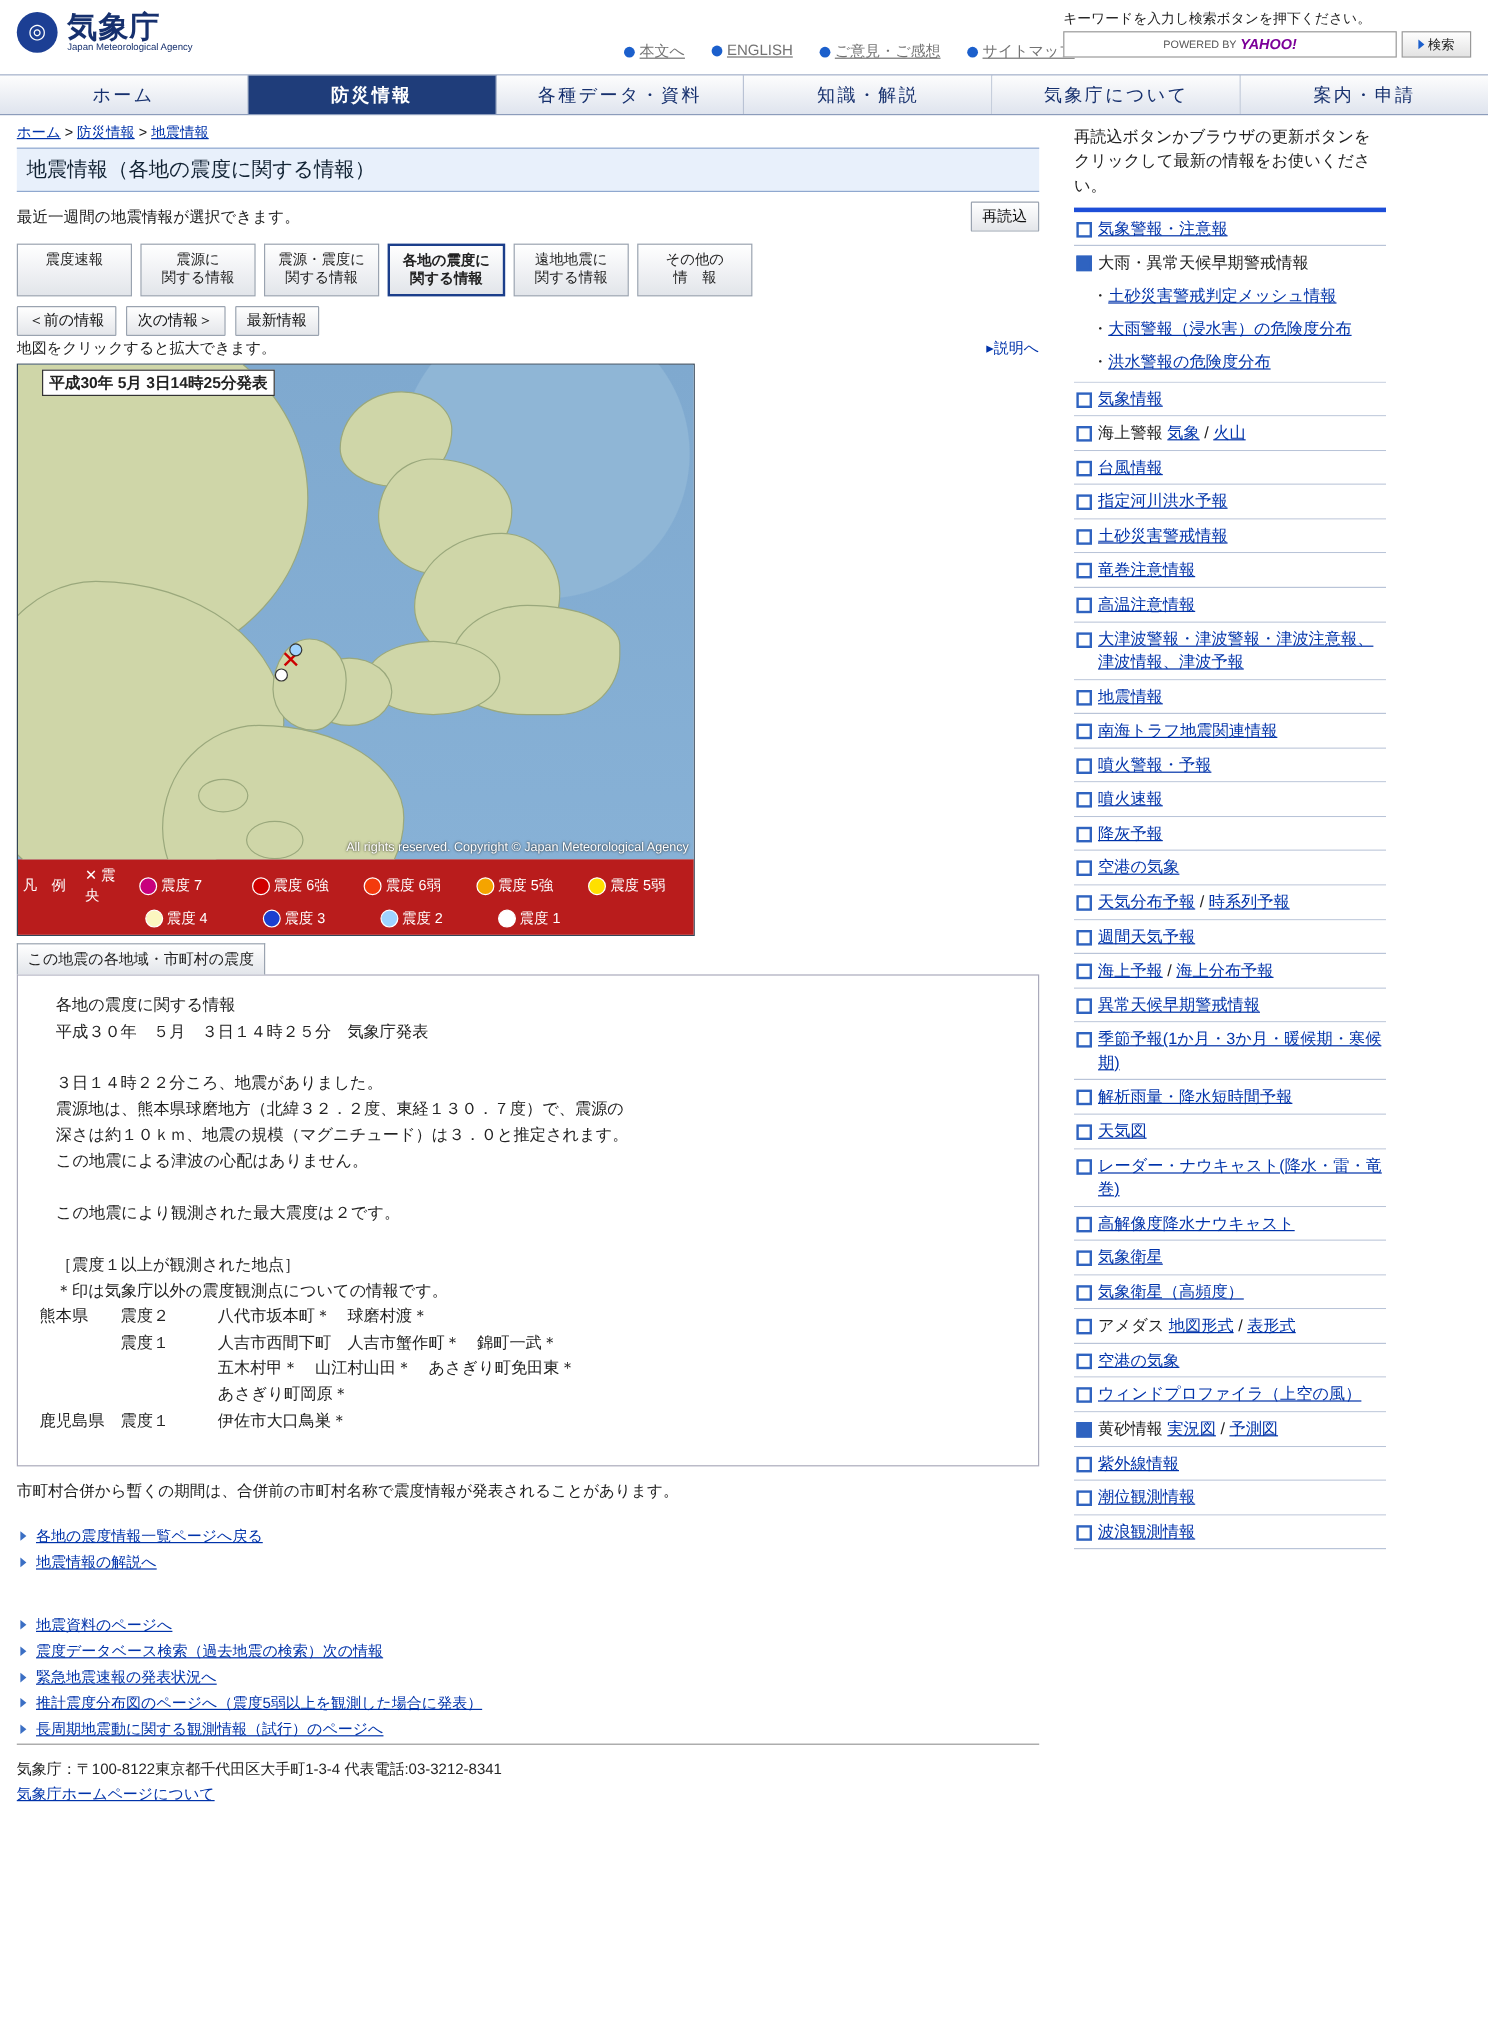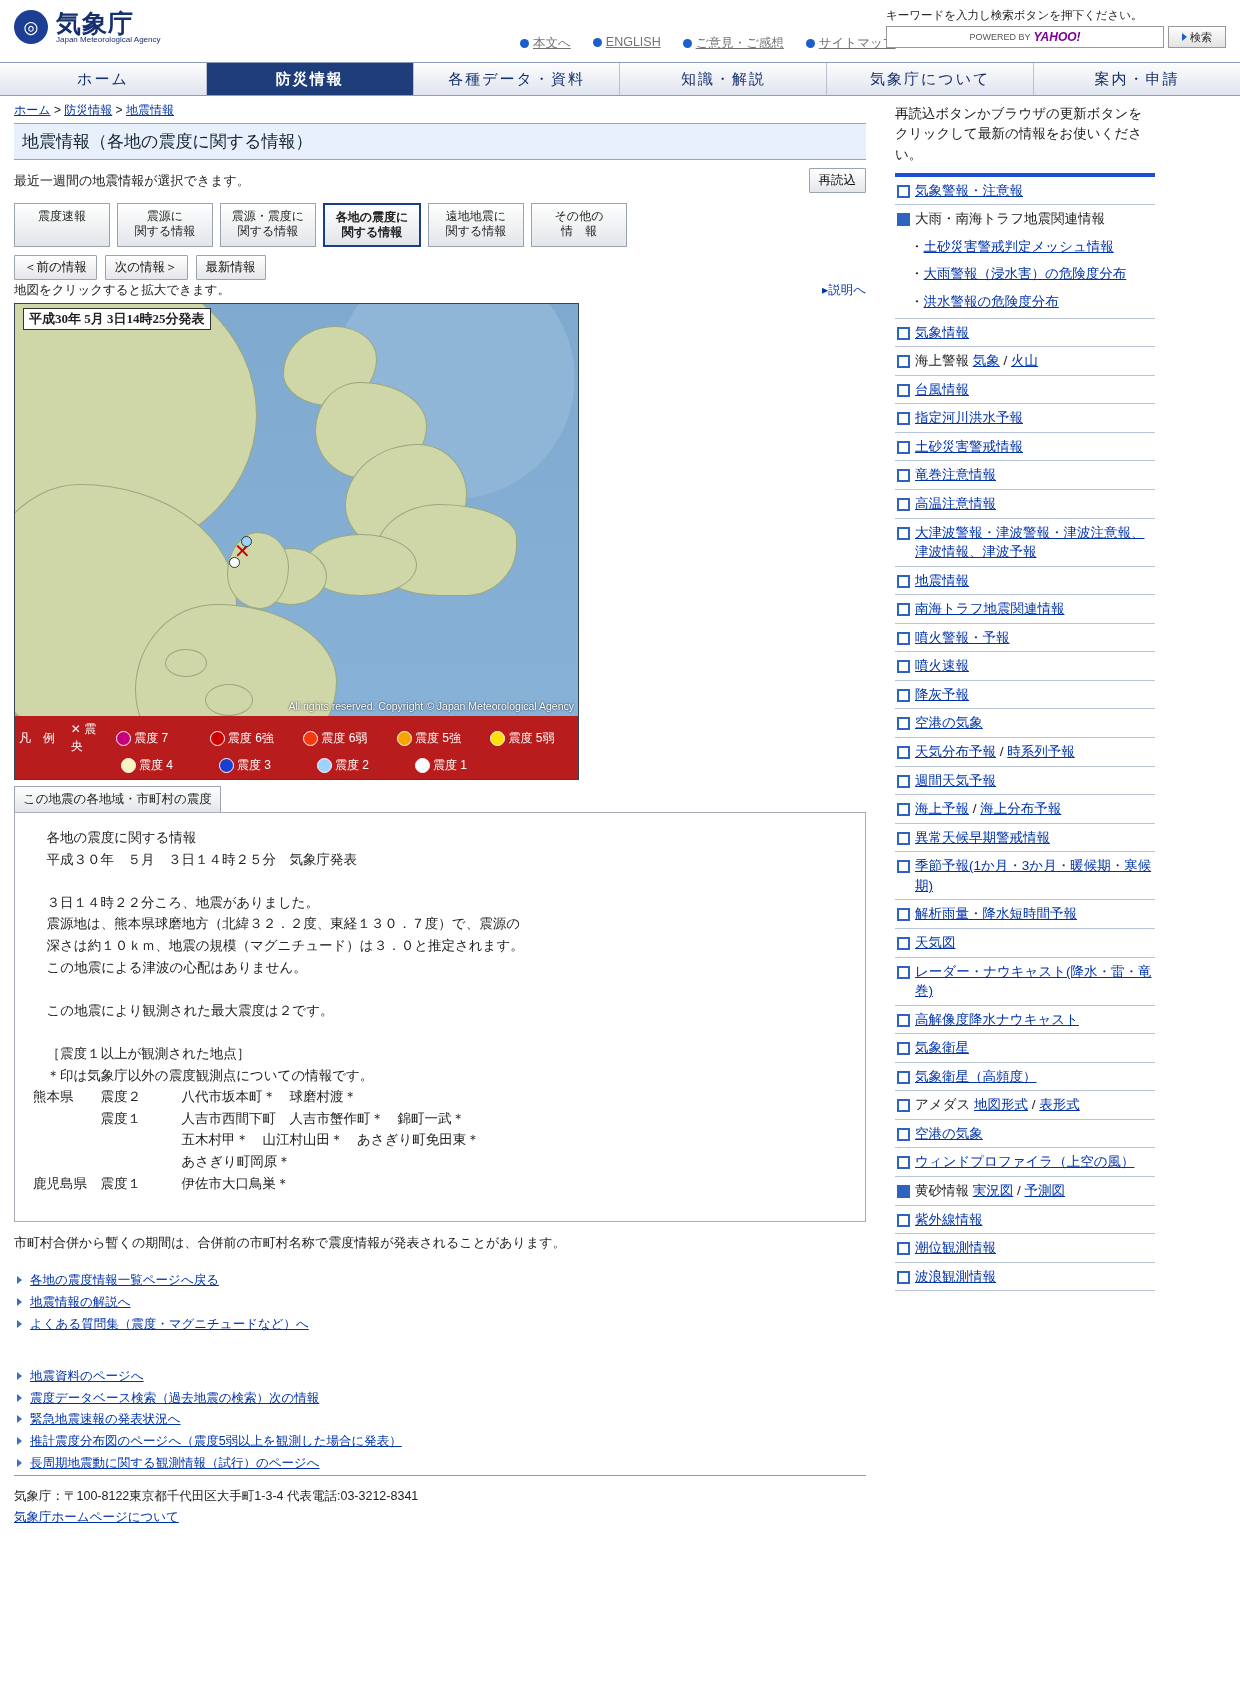--- a/index.html
+++ b/index.html
@@ -53,22 +53,22 @@
   .tabbtn{border:1px solid #9aa3b0;background:linear-gradient(#ffffff,#e2e5ea);font-size:12px;
     text-align:center;padding:5px 6px;line-height:1.25;width:82px;cursor:pointer;}
   .tabbtn.sel{border:2px solid #1b3e8b;font-weight:bold;}
   .desc{margin:12px 14px 0 14px;font-size:13px;line-height:1.45;position:relative;}
   .print-btn{position:absolute;right:0;top:-4px;}
   .navrow{display:flex;gap:8px;margin:8px 14px 0 14px;}
   .explain{margin:2px 14px 0 14px;font-size:12.5px;position:relative;}
   .explain .right{position:absolute;right:0;top:0;color:#0033aa;}
   
   .mapbox{margin:4px 14px 0 14px;width:563px;position:relative;border:1px solid #345;}
-  .maphead{position:absolute;left:8px;top:4px;background:#fff;border:1px solid #333;font-size:13px;
-    padding:1px 5px;font-weight:bold;z-index:5;font-family:Liberation Serif, serif;}
+  .maphead{position:absolute;left:20px;top:4px;background:#fff;border:1px solid #333;font-size:13px;
+    padding:1px 5px;font-weight:bold;z-index:5;}
   .mapimg{height:412px;background:
       radial-gradient(circle at 78% 18%, #8fb6d6 0 120px, transparent 121px),
       linear-gradient(#7fa9cf,#87b1d6);
       position:relative;overflow:hidden;}
   .land{position:absolute;background:#cfd6a8;border:1px solid #9aa87c;border-radius:40% 60% 55% 45%/50% 45% 55% 50%;}
   .copyright{position:absolute;right:4px;bottom:4px;color:#fff;font-size:10.5px;text-shadow:0 0 2px #000;}
   .legend{background:#b91c1c;color:#fff;padding:3px 4px;font-size:12px;}
   .legend-row{display:flex;align-items:center;gap:10px;margin:2px 0;}
   .lg{display:flex;align-items:center;gap:3px;width:88px;}
   .dot{width:13px;height:13px;border-radius:50%;border:1px solid #fff;display:inline-block;}
@@ -279,21 +279,20 @@
 　　　　　震度１　　　人吉市西間下町　人吉市蟹作町＊　錦町一武＊
 　　　　　　　　　　　五木村甲＊　山江村山田＊　あさぎり町免田東＊
 　　　　　　　　　　　あさぎり町岡原＊
 鹿児島県　震度１　　　伊佐市大口鳥巣＊</div>
 
     <div class="after-note">市町村合併から暫くの期間は、合併前の市町村名称で震度情報が発表されることがあります。</div>
 
     <div class="linklist">
       <div><a href="#">各地の震度情報一覧ページへ戻る</a></div>
       <div><a href="#">地震情報の解説へ</a></div>
-      <div><a href="#">よくある質問集（震度・マグニチュードなど）へ</a></div>
     </div>
     <div class="gap"></div>
     <div class="linklist">
       <div><a href="#">地震資料のページへ</a></div>
       <div><a href="#">震度データベース検索（過去地震の検索）次の情報</a></div>
       <div><a href="#">緊急地震速報の発表状況へ</a></div>
       <div><a href="#">推計震度分布図のページへ（震度5弱以上を観測した場合に発表）</a></div>
       <div><a href="#">長周期地震動に関する観測情報（試行）のページへ</a></div>
     </div>
 
@@ -309,21 +308,21 @@
     <div class="side-list">
 
       <div class="item">
           <span class="sq"></span>
           <span class="txt"><a href="#">気象警報・注意報</a></span>
         </div>
 
       <div class="side-group">
         <div class="item" style="border-bottom:none">
             <span class="sq solid"></span>
-            <span class="txt">大雨・南海トラフ地震関連情報</span>
+            <span class="txt">大雨・異常天候早期警戒情報</span>
           </div>
         <div class="item sub">
             <span class="sq"></span>
             <span class="txt"><a href="#">土砂災害警戒判定メッシュ情報</a></span>
           </div>
         <div class="item sub">
             <span class="sq"></span>
             <span class="txt"><a href="#">大雨警報（浸水害）の危険度分布</a></span>
           </div>
         <div class="item sub" style="padding-bottom:6px">

